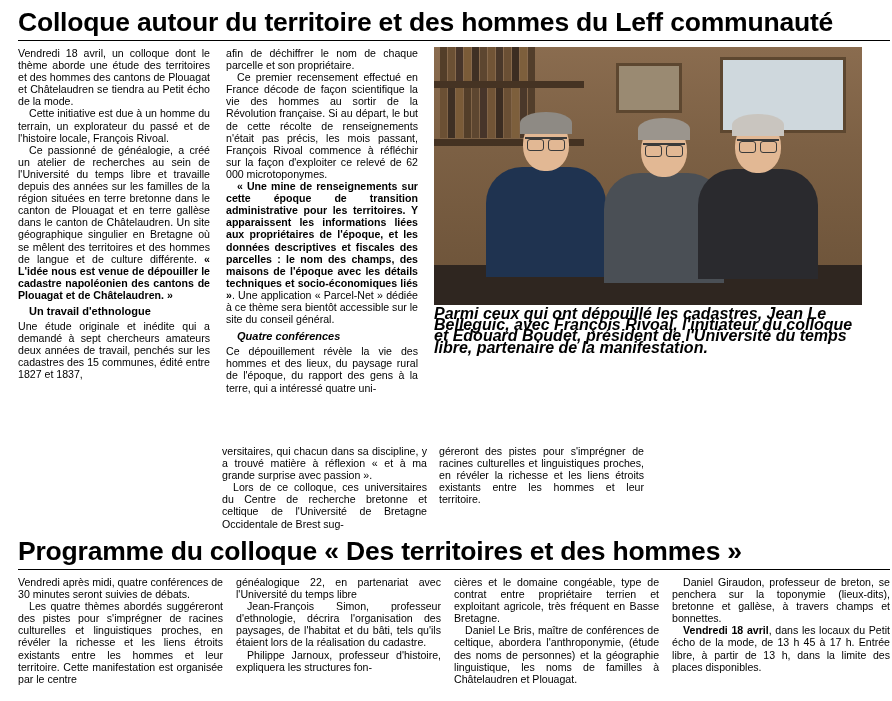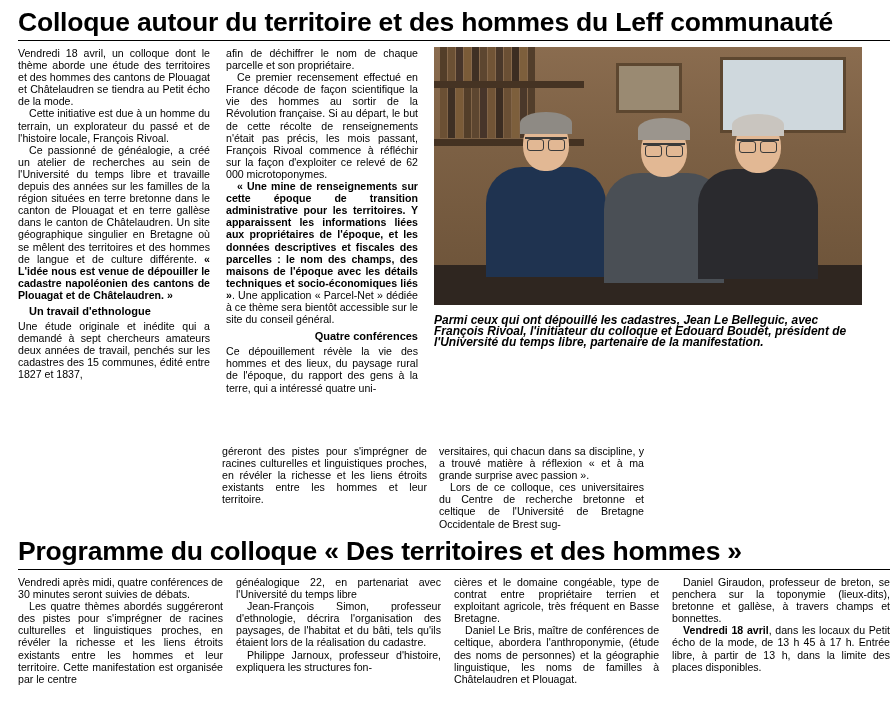--- a/index.html
+++ b/index.html
@@ -67,40 +67,41 @@
   .c2 { width: 204px; padding-right: 12px; box-sizing: border-box; }
   .photo-block { width: 440px; }
   .photo {
     width: 428px;
     height: 258px;
     background: #6f5a48;
     position: relative;
     overflow: hidden;
   }
   .caption {
-    font-size: 12px;
+    font-size: 16px;
     line-height: 11.2px;
     font-style: italic;
     font-weight: bold;
     width: 428px;
-    padding-top: 10px;
+    padding-top: 3px;
     color: #000;
   }
   .subhead {
     font-weight: bold;
     font-size: 11px;
     padding: 4px 0 3px 0;
     text-indent: 0;
   }
   .subhead-left {
     font-weight: bold;
     font-size: 11px;
-    text-align: right;
+    text-align: left;
     padding: 5px 0 3px 0;
     text-indent: 0;
+    font-style: italic;
   }
   b.bold { font-weight: bold; }
   
   .a1-bottom {
     display: flex;
     position: absolute;
     left: 0;
     right: 0;
     top: 398px;
   }
@@ -283,25 +284,25 @@
               <div class="body-t" style="background:#2a2a2e;"></div>
             </div>
           </div>
           <div class="caption">Parmi ceux qui ont dépouillé les cadastres, Jean Le Belleguic, avec François Rivoal, l'initiateur du colloque et Edouard Boudet, président de l'Université du temps libre, partenaire de la manifestation.</div>
         </div>
       </div>
 
       <div class="a1-bottom">
         <div class="b-col first"></div>
         <div class="b-col">
-          <p style="margin:0;text-indent:0">géreront des pistes pour s'imprégner de racines culturelles et linguistiques proches, en révéler la richesse et les liens étroits existants entre les hommes et leur territoire.</p>
-        </div>
-        <div class="b-col">
           <p class="noind" style="margin:0;text-indent:0">versitaires, qui chacun dans sa discipline, y a trouvé matière à réflexion « et à ma grande surprise avec passion ».</p>
           <p style="margin:0;text-indent:11px">Lors de ce colloque, ces universitaires du Centre de recherche bretonne et celtique de l'Université de Bretagne Occidentale de Brest sug-</p>
+        </div>
+        <div class="b-col">
+          <p style="margin:0;text-indent:0">géreront des pistes pour s'imprégner de racines culturelles et linguistiques proches, en révéler la richesse et les liens étroits existants entre les hommes et leur territoire.</p>
         </div>
       </div>
     </div>
   </div>
 
   <div class="art2">
     <div class="headline">Programme du colloque « Des territoires et des hommes »</div>
     <div class="rule thin"></div>
 
     <div class="a2-cols">

